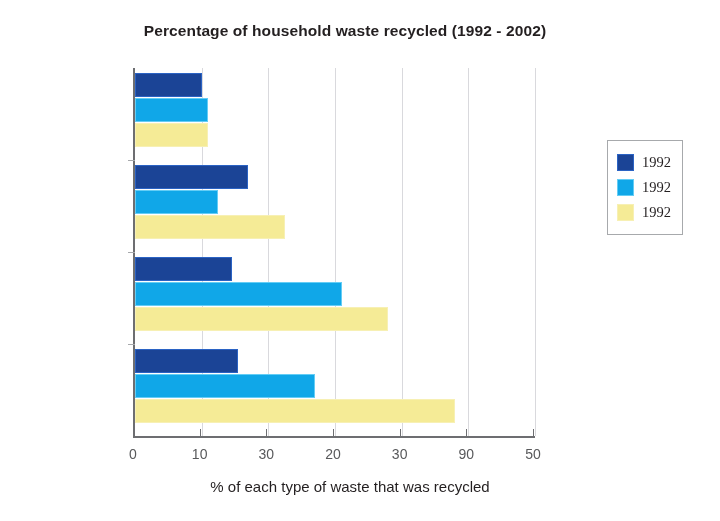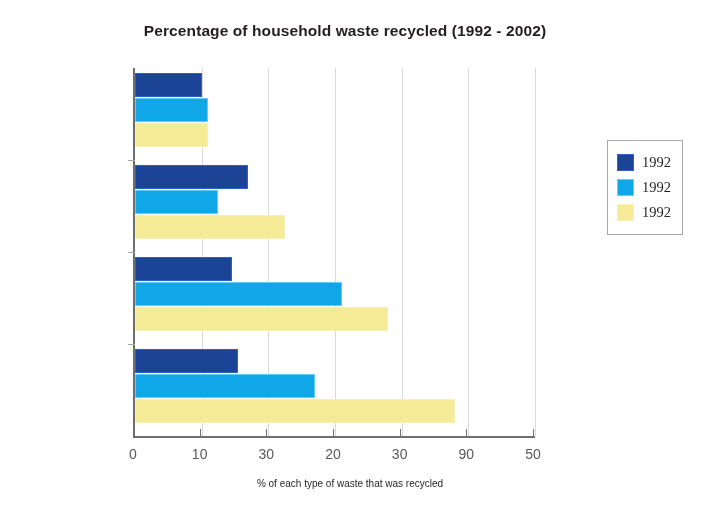--- a/index.html
+++ b/index.html
@@ -111,21 +111,21 @@
     background: #a7a9ac;
   }
 
   
   #xaxis-title {
     position: absolute;
     left: 0;
     top: 478px;
     width: 700px;
     text-align: center;
-    font-size: 10px;
+    font-size: 15px;
     color: #231f20;
   }
 
   
   #legend {
     position: absolute;
     left: 607px;
     top: 140px;
     padding: 9px 11px 9px 9px;
     border: 1px solid #a7a9ac;

